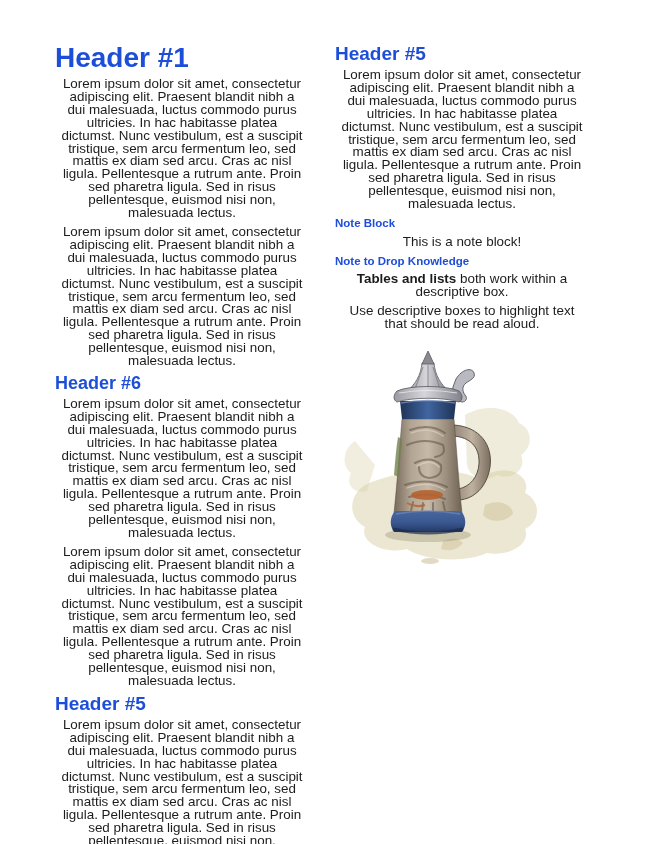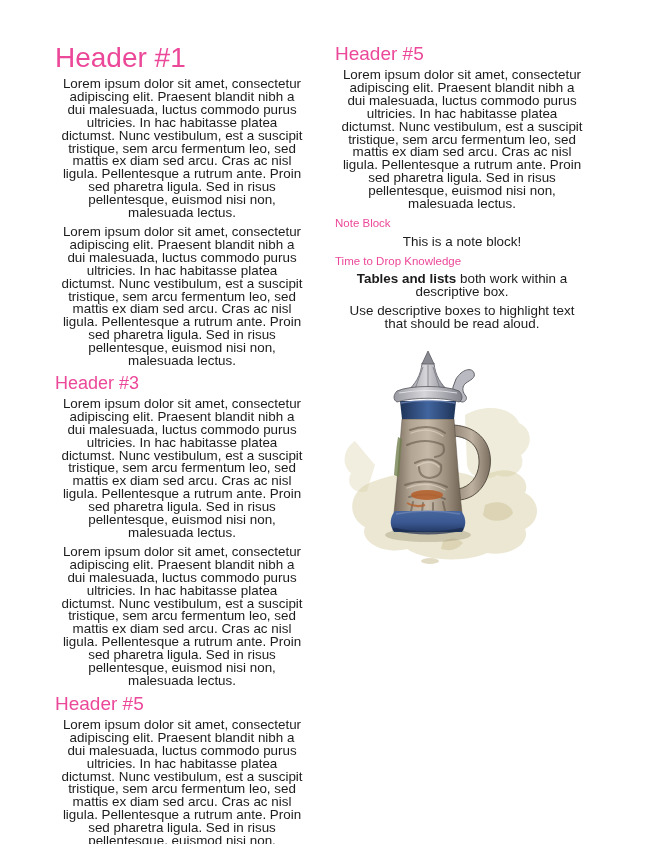--- a/index.html
+++ b/index.html
@@ -6,21 +6,21 @@
   body {
     width:652px; height:844px;
     background:#ffffff;
     color:#1c1c1c;
     font-family:"Liberation Sans", sans-serif;
     overflow:hidden;
   }
   .page { display:flex; padding:44px 0 0 55px; gap:26px; box-sizing:border-box; }
   .col { width:254px; flex:0 0 254px; }
   p.body { font-size:13.4px; line-height:12.9px; margin:6px; text-align:center; }
-  h1,h2,h3,h4,h5,h6 { font-weight:normal; color:#ec4899; }
+  h1,h2,h3,h4,h5,h6 { font-weight:bold; color:#1d4ed8; }
   h1 { font-size:28px;  line-height:1;   margin:0 0 1px 0; }
   h2 { font-size:24px;  line-height:1;   margin:4px 0 1px 0; }
   h3 { font-size:18px;  line-height:1;   margin:4px 0 2px 0; }
   h4 { font-size:15px;  line-height:1;   margin:4px 0 2px 0; }
   h5 { font-size:19px;  line-height:1;   margin:0 0 2px 0; }
   h5.mid { margin-top:4px; }
   h6 { font-size:11.5px; line-height:1.1; margin:3px 0 1px 0; }
   strong { font-weight:bold; }
   .stein-wrap { margin-top:14px; }
   svg { display:block; }
@@ -29,37 +29,37 @@
 <body>
 
 <div class="page">
 
   <div class="col">
     <h1>Header #1</h1>
     <p class="body">Lorem ipsum dolor sit amet, consectetur adipiscing elit. Praesent blandit nibh a dui malesuada, luctus commodo purus ultricies. In hac habitasse platea dictumst. Nunc vestibulum, est a suscipit tristique, sem arcu fermentum leo, sed mattis ex diam sed arcu. Cras ac nisl ligula. Pellentesque a rutrum ante. Proin sed pharetra ligula. Sed in risus pellentesque, euismod nisi non, malesuada lectus.</p>
 
     <p class="body">Lorem ipsum dolor sit amet, consectetur adipiscing elit. Praesent blandit nibh a dui malesuada, luctus commodo purus ultricies. In hac habitasse platea dictumst. Nunc vestibulum, est a suscipit tristique, sem arcu fermentum leo, sed mattis ex diam sed arcu. Cras ac nisl ligula. Pellentesque a rutrum ante. Proin sed pharetra ligula. Sed in risus pellentesque, euismod nisi non, malesuada lectus.</p>
 
-    <h3>Header #3</h3>
+    <h3>Header #6</h3>
     <p class="body">Lorem ipsum dolor sit amet, consectetur adipiscing elit. Praesent blandit nibh a dui malesuada, luctus commodo purus ultricies. In hac habitasse platea dictumst. Nunc vestibulum, est a suscipit tristique, sem arcu fermentum leo, sed mattis ex diam sed arcu. Cras ac nisl ligula. Pellentesque a rutrum ante. Proin sed pharetra ligula. Sed in risus pellentesque, euismod nisi non, malesuada lectus.</p>
 
     <p class="body">Lorem ipsum dolor sit amet, consectetur adipiscing elit. Praesent blandit nibh a dui malesuada, luctus commodo purus ultricies. In hac habitasse platea dictumst. Nunc vestibulum, est a suscipit tristique, sem arcu fermentum leo, sed mattis ex diam sed arcu. Cras ac nisl ligula. Pellentesque a rutrum ante. Proin sed pharetra ligula. Sed in risus pellentesque, euismod nisi non, malesuada lectus.</p>
 
     <h5 class="mid">Header #5</h5>
     <p class="body">Lorem ipsum dolor sit amet, consectetur adipiscing elit. Praesent blandit nibh a dui malesuada, luctus commodo purus ultricies. In hac habitasse platea dictumst. Nunc vestibulum, est a suscipit tristique, sem arcu fermentum leo, sed mattis ex diam sed arcu. Cras ac nisl ligula. Pellentesque a rutrum ante. Proin sed pharetra ligula. Sed in risus pellentesque, euismod nisi non, malesuada lectus.</p>
   </div>
 
   <div class="col">
     <h5>Header #5</h5>
     <p class="body">Lorem ipsum dolor sit amet, consectetur adipiscing elit. Praesent blandit nibh a dui malesuada, luctus commodo purus ultricies. In hac habitasse platea dictumst. Nunc vestibulum, est a suscipit tristique, sem arcu fermentum leo, sed mattis ex diam sed arcu. Cras ac nisl ligula. Pellentesque a rutrum ante. Proin sed pharetra ligula. Sed in risus pellentesque, euismod nisi non, malesuada lectus.</p>
 
     <h6>Note Block</h6>
     <p class="body">This is a note block!</p>
 
-    <h6>Time to Drop Knowledge</h6>
+    <h6>Note to Drop Knowledge</h6>
     <p class="body"><strong>Tables and lists</strong><span> both work within a descriptive box.</span></p>
     <p class="body">Use descriptive boxes to highlight text that should be read aloud.</p>
 
     <div class="stein-wrap">
       <svg width="262" height="225" viewBox="0 0 262 225">
         <defs>
           <linearGradient id="gBody" x1="0" y1="0" x2="1" y2="0">
             <stop offset="0" stop-color="#776a5b"></stop>
             <stop offset="0.25" stop-color="#b3a593"></stop>
             <stop offset="0.5" stop-color="#c6b9a7"></stop>

